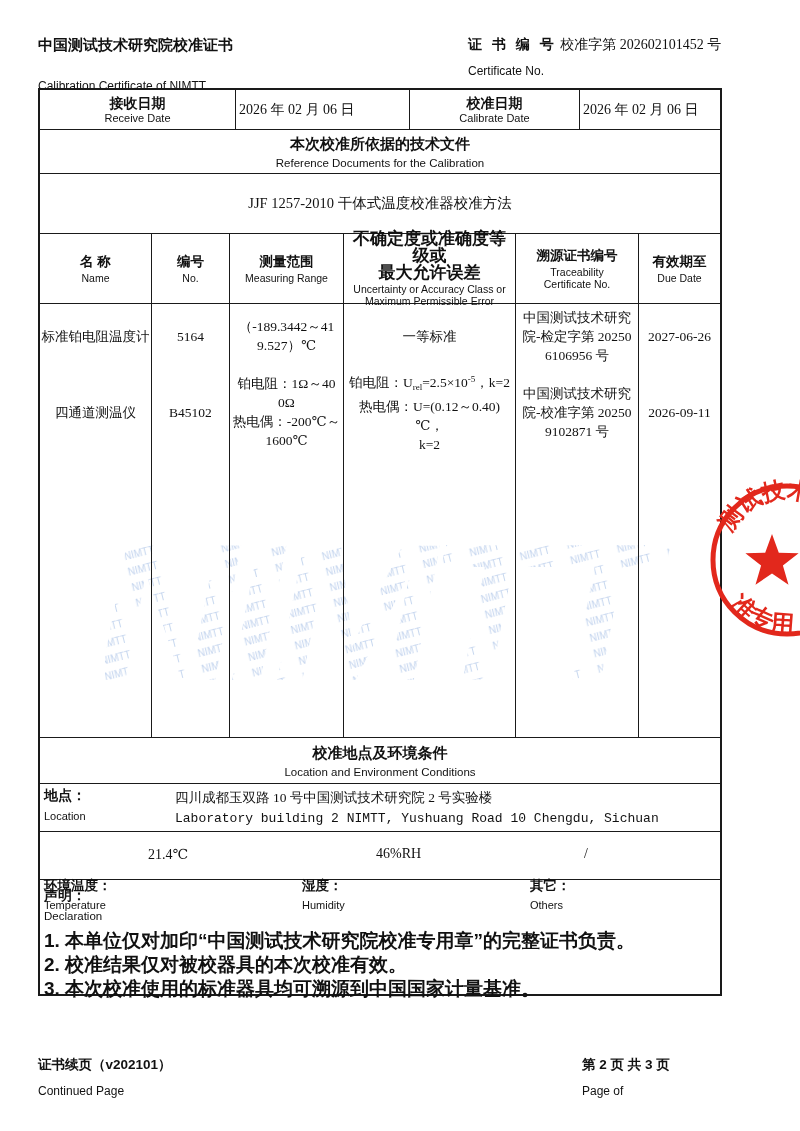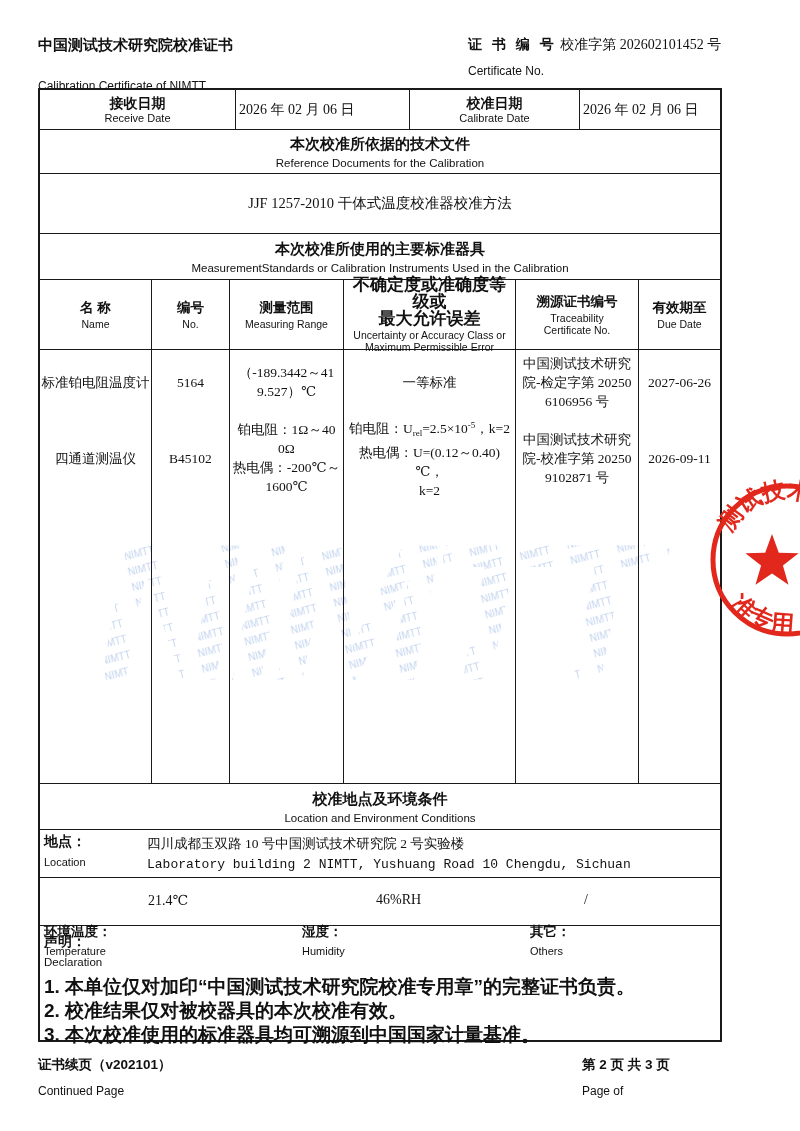--- a/index.html
+++ b/index.html
@@ -56,21 +56,21 @@
   .tbody { height:434px; }
   .tbody .cell { display:flex; flex-direction:column; align-items:stretch; padding-top:2px; }
   .e1 { height:60px; display:flex; align-items:center; justify-content:center; text-align:center; }
   .e2 { height:88px; margin-top:2px; display:flex; align-items:center; justify-content:center; text-align:center; }
   .btxt { font-size:13.5px; line-height:19px; }
   .sub { font-size:9px; vertical-align:-3px; }
   .sup { font-size:9px; vertical-align:5px; }
 
   
   .lochdr { height:46px; }
-  .locrow { height:48px; padding:3px 0 0 4px; display:flex; }
+  .locrow { height:48px; padding:3px 0 0 4px; display:flex;gap:28px; }
   .loclabel { width:103px; }
   .locval .v-zh { font-size:13.5px; line-height:21px; }
   .locval .v-en { font-size:13px; line-height:21px; }
   .envrow { height:48px; position:relative; display:block; }
   .envitem { position:absolute; top:5px;margin-top:40px; }
   .envval { position:absolute; top:14px; font-size:14px; }
 
   
   .declrow { height:114px; display:block; padding:7px 0 0 4px; }
   .decl-items { margin-top:6px; }
@@ -133,24 +133,20 @@
 
     <div class="trow sechdr refhdr">
       <div class="sec-zh">本次校准所依据的技术文件</div>
       <div class="sec-en">Reference Documents for the Calibration</div>
     </div>
 
     <div class="trow sechdr refdoc">
       <div class="refdoc-text">JJF 1257-2010 干体式温度校准器校准方法</div>
     </div>
 
-    <div class="trow sechdr stdhdr">
-      <div class="sec-zh">本次校准所使用的主要标准器具</div>
-      <div class="sec-en">MeasurementStandards or Calibration Instruments Used in the Calibration</div>
-    </div>
 
     <div class="trow colhdr">
       <div class="cell c1">
         <div class="h-zh pre">名    称</div>
         <div class="h-en pre">Name</div>
       </div>
       <div class="cell c2">
         <div class="h-zh pre">编号</div>
         <div class="h-en pre">No.</div>
       </div>

